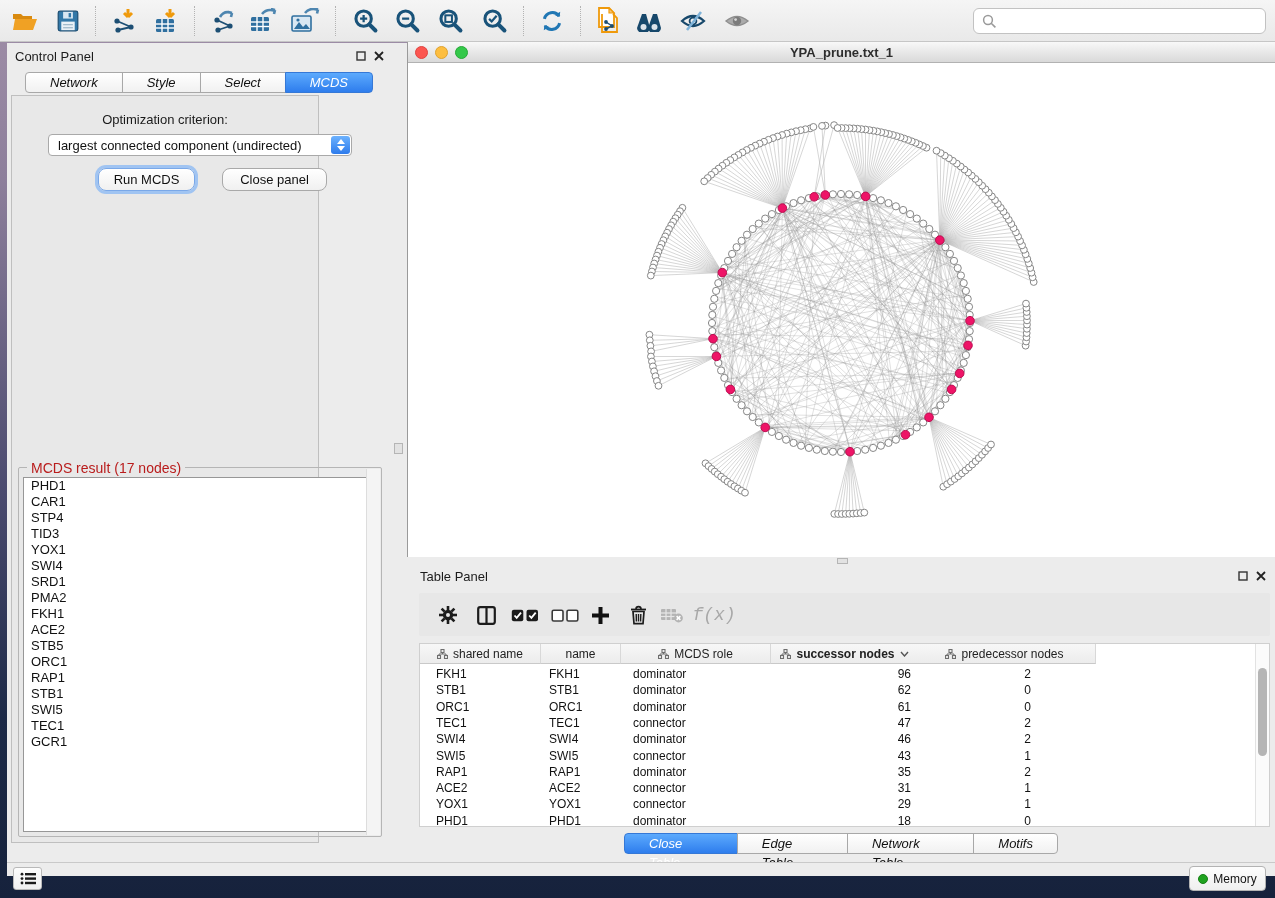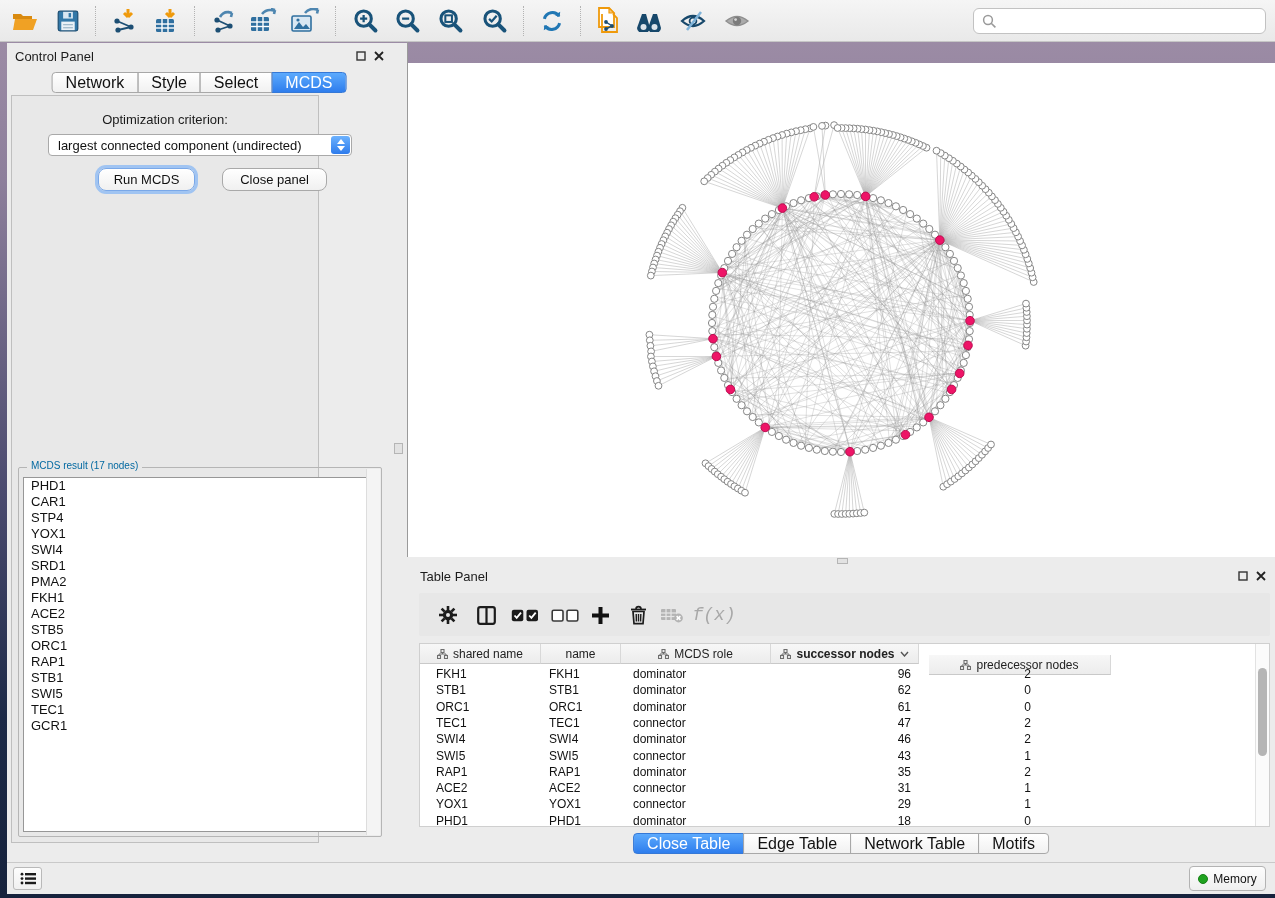--- a/index.html
+++ b/index.html
@@ -15,40 +15,40 @@
   .tb-sep { position:absolute; top:6px; height:30px; width:0; border-left:1px dotted #b3b3b3; }
   #search-box { position:absolute; left:973px; top:8px; width:293px; height:26px; background:#fff;
     border:1px solid #c2c2c2; border-radius:6px; display:flex; align-items:center; padding-left:8px; }
   #search-box input { border:none; outline:none; flex:1; font-size:12px; font-family:"Liberation Sans",sans-serif; background:transparent; }
 
   
   #control-panel { position:absolute; left:7px; top:43px; width:384px; height:819px; background:#ececec; }
   .panel-title { position:absolute; left:8px; top:6px; font-size:13px; color:#1c1c1c; }
   .win-mini { position:absolute; top:7px; width:12px; height:12px; display:flex; align-items:center; justify-content:center; }
   .tabs-row { position:absolute; display:flex; }
-  .tab { height:21px; line-height:19px; padding:0 13px; font-size:16px; color:#111;
-    background:linear-gradient(#ffffff,#f1f1f1); border:1px solid #a8a8a8; margin-left:-1px; cursor:default; }
+  .tab { height:21px; line-height:19px; padding:0 24px; font-size:13px; color:#111;
+    background:linear-gradient(#ffffff,#f1f1f1); border:1px solid #a8a8a8; margin-left:-1px; cursor:default;font-style:italic; }
   .tab:first-child { border-radius:4px 0 0 4px; margin-left:0; }
   .tab:last-child { border-radius:0 4px 4px 0; }
   .tab.active { background:linear-gradient(#5caafd,#2e7ded); color:#fff; border-color:#3578d6; }
   #cp-inner { position:absolute; left:4px; top:52px; width:308px; height:748px; background:#e8e8e8; border:1px solid #bfbfbf; }
   #opt-label { position:absolute; top:16px; width:100%; text-align:center; font-size:13px; color:#1a1a1a; }
   #criterion-combo { position:absolute; left:36px; top:38px; width:304px; height:22px; background:#fff;
     border:1px solid #a9a9a9; border-radius:4px; display:flex; align-items:center; }
   #criterion-combo .combo-text { flex:1; font-size:13px; color:#111; padding-left:9px; white-space:nowrap; }
   .combo-stepper { width:19px; height:18px; margin-right:1px; border-radius:3px;
     background:linear-gradient(#6cb2fe,#2d7bec); display:flex; flex-direction:column; align-items:center; justify-content:center; gap:2px; }
   .combo-stepper .up { width:0; height:0; border-left:4px solid transparent; border-right:4px solid transparent; border-bottom:5px solid #fff; }
   .combo-stepper .dn { width:0; height:0; border-left:4px solid transparent; border-right:4px solid transparent; border-top:5px solid #fff; }
   .cp-btn { position:absolute; top:72px; height:23px; background:linear-gradient(#ffffff,#f0f0f0);
     border:1px solid #a9a9a9; border-radius:8px; font-size:13px; color:#111; text-align:center; line-height:21px; }
   #run-btn { left:86px; width:97px; box-shadow:0 0 0 3px rgba(100,165,250,0.55); border-color:#7aa8e8; }
   #closepanel-btn { left:195px; width:105px;margin-left:15px; }
   #mcds-group { position:absolute; left:6px; top:371px; width:364px; height:370px; border:1px solid #b5b5b5; border-radius:2px; }
-  #mcds-group-title { position:absolute; left:8px; top:-8px; background:#e8e8e8; padding:0 4px; font-size:10px; color:#0369a1; }
+  #mcds-group-title { position:absolute; left:8px; top:-8px; background:#e8e8e8; padding:0 4px; font-size:14px; color:#b91c1c; }
   #mcds-list { position:absolute; left:4px; top:9px; right:4px; bottom:4px; background:#fff; border:1px solid #979797; overflow:hidden; }
   #mcds-list .row { font-size:13px; color:#111; line-height:16px; padding-left:7px; }
   #mcds-scroll { position:absolute; right:1px; top:1px; bottom:1px; width:14px; background:#f4f4f4; border-left:1px solid #ddd; }
 
   
   #v-splitter { position:absolute; left:391px; top:43px; width:16px; height:819px; background:#ececec; }
   #v-splitter .grip { position:absolute; left:3px; top:400px; width:9px; height:11px; background:#e2e2e2; border:1px solid #b5b5b5; }
   #h-splitter { position:absolute; left:407px; top:557px; width:868px; height:8px; background:#ececec; }
   #h-splitter .grip { position:absolute; left:430px; top:1px; width:11px; height:6px; background:#e2e2e2; border:1px solid #b5b5b5; }
 
@@ -78,21 +78,21 @@
   .hcell { position:absolute; top:0; height:20px; background:linear-gradient(#f7f7f7,#ececec);
     border-right:1px solid #d8d8d8; border-bottom:1px solid #c9c9c9;
     font-size:12px; color:#222; display:flex; align-items:center; justify-content:center; gap:5px; }
   .tcell { position:absolute; font-size:12px; color:#121212; line-height:16px; white-space:nowrap; }
   .num { text-align:right; }
   #nt-scroll { position:absolute; right:0; top:0; bottom:0; width:14px; background:#fbfbfb; border-left:1px solid #e2e2e2; }
   #nt-thumb { position:absolute; left:2px; top:24px; width:9px; height:88px; background:#b5b5b5; border-radius:5px; }
   #tp-tabs { position:absolute; top:268px; left:50%; transform:translateX(-50%); display:flex; }
 
   
-  #status-bar { position:absolute; left:7px; top:862px; width:1268px; height:32px; background:#ececec; border-top:1px solid #c9c9c9; }
+  #status-bar { position:absolute; left:7px; top:862px; width:1268px; height:14px; background:#ececec; border-top:1px solid #c9c9c9; }
   #list-btn { position:absolute; left:6px; top:4px; width:29px; height:23px; background:linear-gradient(#fdfdfd,#f0f0f0);
     border:1px solid #b9b9b9; border-radius:3px; display:flex; align-items:center; justify-content:center; }
   #memory-btn { position:absolute; right:9px; top:3px; width:77px; height:25px; background:linear-gradient(#fdfdfd,#efefef);
     border:1px solid #b3b3b3; border-radius:4px; display:flex; align-items:center; justify-content:center; gap:5px; font-size:12px; color:#111; }
   #memory-dot { width:10px; height:10px; border-radius:50%; background:#1fa21f; border:1px solid #168016; }
 </style>
 </head>
 <body>
 
 <div id="screen">
@@ -273,20 +273,21 @@
       </div>
       <div class="cp-btn" id="run-btn">Run MCDS</div>
       <div class="cp-btn" id="closepanel-btn">Close panel</div>
 
       <div id="mcds-group">
         <div id="mcds-group-title">MCDS result (17 nodes)</div>
         <div id="mcds-list">
             <div class="row">PHD1</div>
             <div class="row">CAR1</div>
             <div class="row">STP4</div>
+            <div class="row">TID3</div>
             <div class="row">YOX1</div>
             <div class="row">SWI4</div>
             <div class="row">SRD1</div>
             <div class="row">PMA2</div>
             <div class="row">FKH1</div>
             <div class="row">ACE2</div>
             <div class="row">STB5</div>
             <div class="row">ORC1</div>
             <div class="row">RAP1</div>
             <div class="row">STB1</div>
@@ -300,20 +301,26 @@
   </div>
 
   <div id="v-splitter">
       <div class="grip"></div>
     </div>
   <div id="h-splitter">
       <div class="grip"></div>
     </div>
 
   <div id="network-window">
+    <div id="net-titlebar">
+      <div class="light" id="light-close"></div>
+      <div class="light" id="light-min"></div>
+      <div class="light" id="light-max"></div>
+      <div id="net-title">YPA_prune.txt_1</div>
+    </div>
     <div id="net-canvas">
       <svg id="net-svg" viewBox="0 0 868 494">
           <g class="edges">
             <line x1="374.4" y1="145.1" x2="442.4" y2="388.7" class="edge"></line>
             <line x1="374.4" y1="145.1" x2="559.9" y2="236.9" class="edge"></line>
             <line x1="374.4" y1="145.1" x2="477.2" y2="381.2" class="edge"></line>
             <line x1="374.4" y1="145.1" x2="508.7" y2="364.4" class="edge"></line>
             <line x1="374.4" y1="145.1" x2="310.1" y2="299.1" class="edge"></line>
             <line x1="374.4" y1="145.1" x2="332.5" y2="179.1" class="edge"></line>
             <line x1="374.4" y1="145.1" x2="307.1" y2="231.8" class="edge"></line>
@@ -1185,21 +1192,21 @@
               <rect x="4" y="0.5" width="3" height="3" fill="none" stroke="#6e6e6e" stroke-width="1.1"></rect>
               <rect x="0.5" y="6.5" width="3" height="3" fill="none" stroke="#6e6e6e" stroke-width="1.1"></rect>
               <rect x="7.5" y="6.5" width="3" height="3" fill="none" stroke="#6e6e6e" stroke-width="1.1"></rect>
               <path d="M5.5 3.5 V5 M2 6.5 V5 H9 V6.5" fill="none" stroke="#6e6e6e" stroke-width="1"></path>
             </svg>
             <span>successor nodes</span>
             <svg width="9" height="6" viewBox="0 0 9 6">
               <path d="M1 1 L4.5 5 L8 1" fill="none" stroke="#555" stroke-width="1.4"></path>
             </svg>
           </div>
-          <div class="hcell" style="left: 509px; width: 182px; margin-top: 11px;">
+          <div class="hcell" style="left: 494px; width: 182px;">
             <svg width="11" height="10" viewBox="0 0 11 10">
               <rect x="4" y="0.5" width="3" height="3" fill="none" stroke="#6e6e6e" stroke-width="1.1"></rect>
               <rect x="0.5" y="6.5" width="3" height="3" fill="none" stroke="#6e6e6e" stroke-width="1.1"></rect>
               <rect x="7.5" y="6.5" width="3" height="3" fill="none" stroke="#6e6e6e" stroke-width="1.1"></rect>
               <path d="M5.5 3.5 V5 M2 6.5 V5 H9 V6.5" fill="none" stroke="#6e6e6e" stroke-width="1"></path>
             </svg>
             <span>predecessor nodes</span>
           </div>
         </div>
       <div id="nt-rows">

